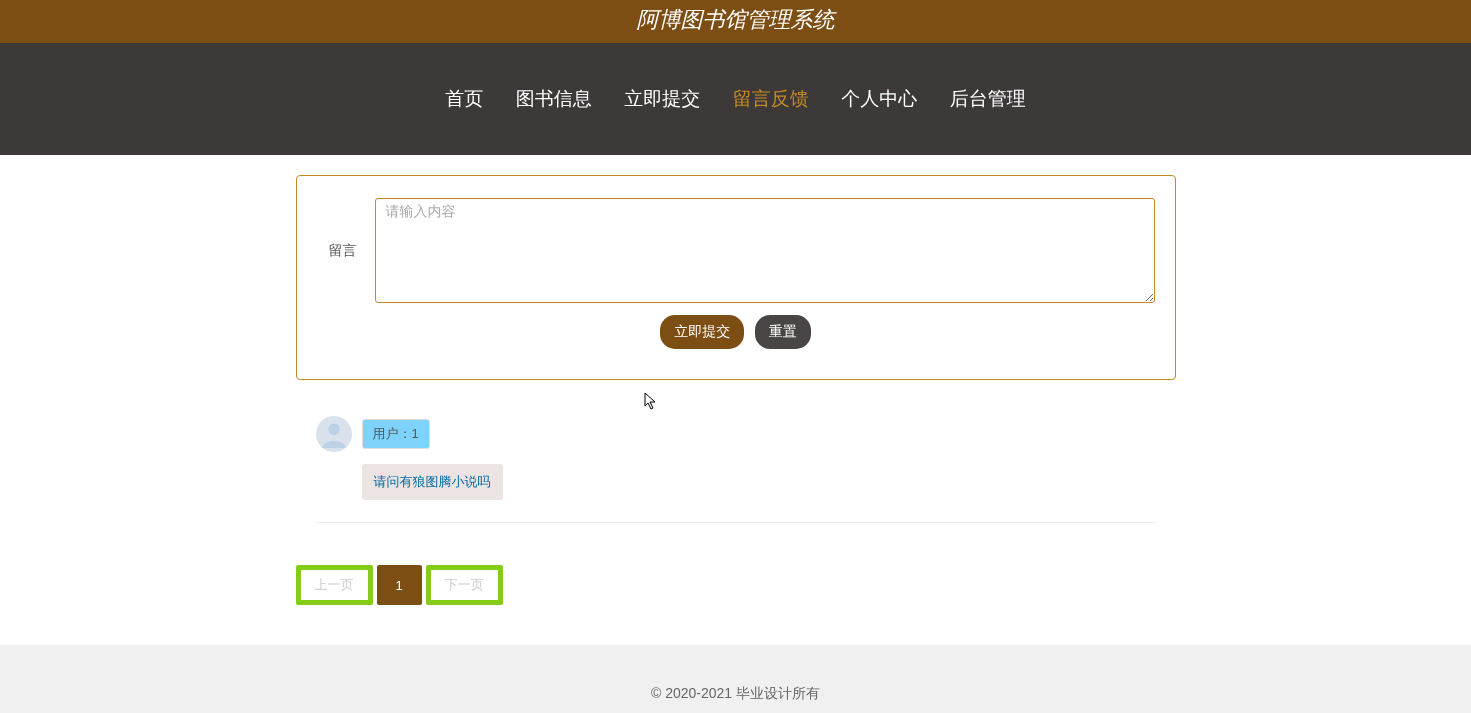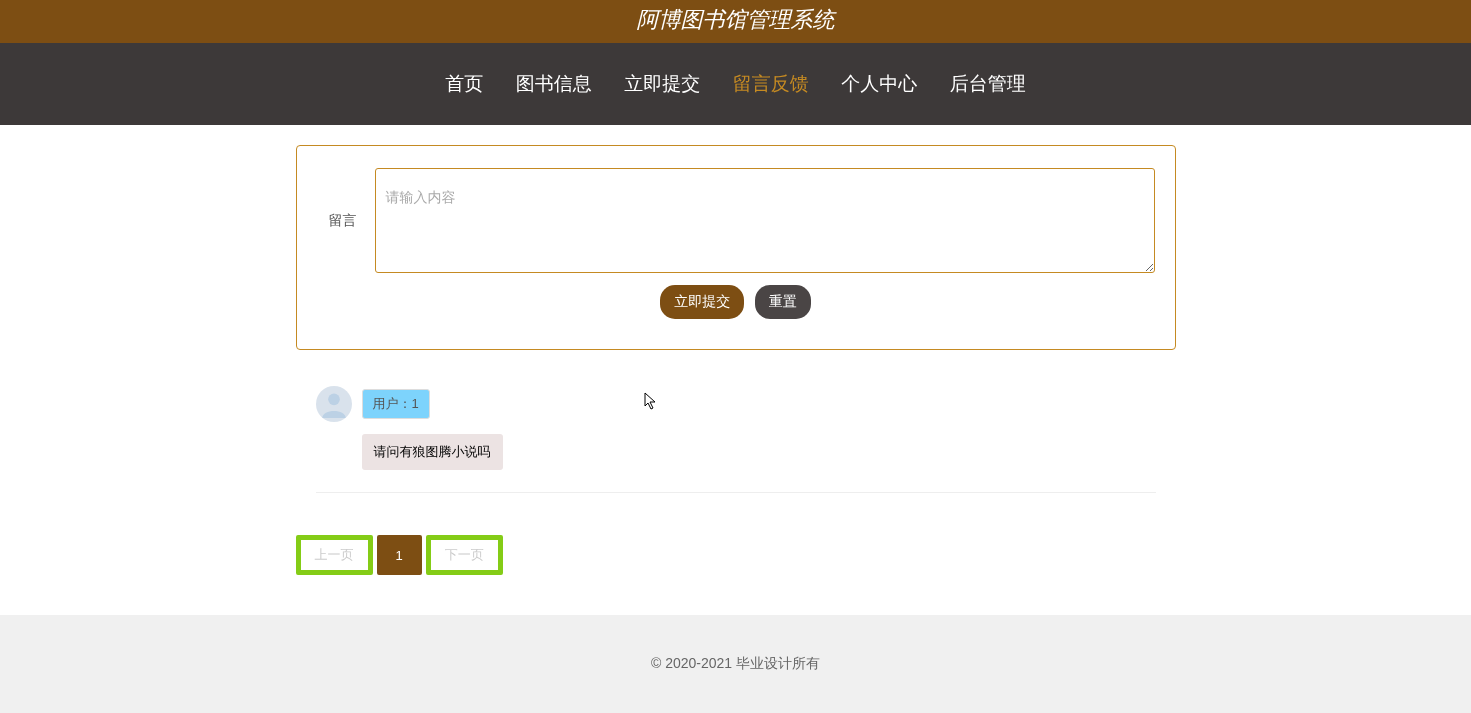--- a/index.html
+++ b/index.html
@@ -18,21 +18,21 @@
     
     .nav-bar {
       background: #3d3939;
       padding: 28px 0;
       text-align: center;
     }
     .nav-item {
       display: inline-block;
       color: #fff;
       font-size: 19px;
-      margin: 0 14px;
+      margin: 15px 14px;
       cursor: pointer;
     }
     .nav-item.active {
       color: #c58a22;
     }
     
     .content-wrap {
       width: 880px;
       margin: 20px auto 0 auto;
     }
@@ -53,21 +53,21 @@
       font-size: 14px;
       color: #555;
       width: 40px;
       text-align: right;
     }
     .feedback-textarea {
       flex: 1;
       height: 105px;
       border: 1px solid #c58a22;
       border-radius: 3px;
-      padding: 20px 10px;
+      padding: 4px 10px;
       font-size: 14px;
       font-family: inherit;
       resize: both;
       color: #000000;
     }
     .feedback-textarea::placeholder { color: #aaa; }
     
     .feedback-buttons {
       text-align: center;
       margin-top: 12px;
@@ -112,21 +112,21 @@
       font-size: 13px;
       color: #555;
       background: #7dd3fc;
     }
     .msg-bubble, .reply-bubble {
       display: inline-block;
       background: #ece3e3;
       border-radius: 3px;
       padding: 9px 12px;
       font-size: 13px;
-      color: #000000;
+      color: #0369a1;
       margin-left: 46px;
       margin-top: 12px;
     }
     .msg-divider {
       border: none;
       border-top: 1px solid #eee;
       margin-top: 22px;
     }
     
     .pagination {

